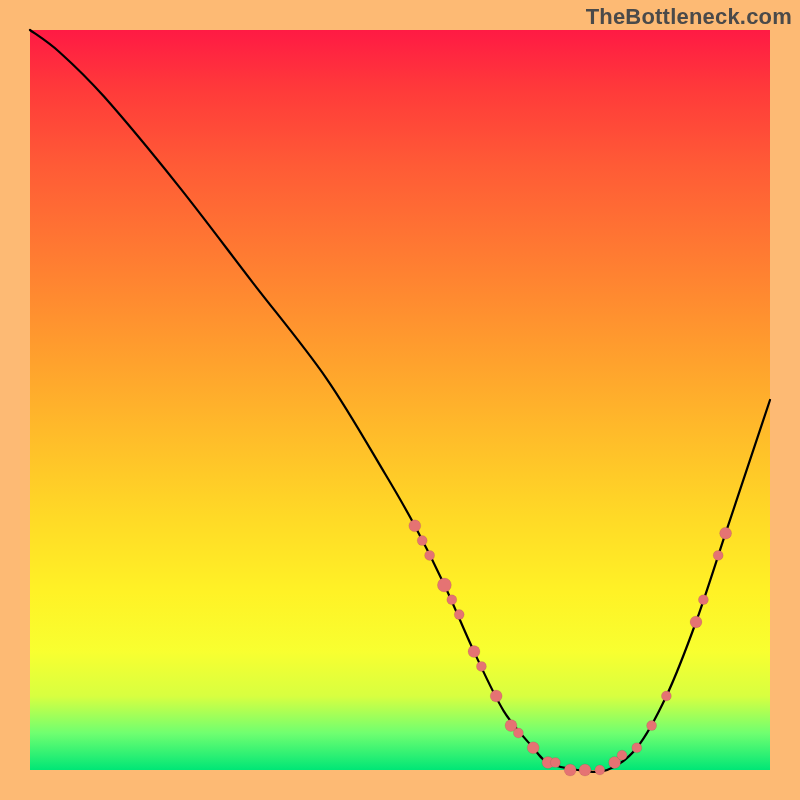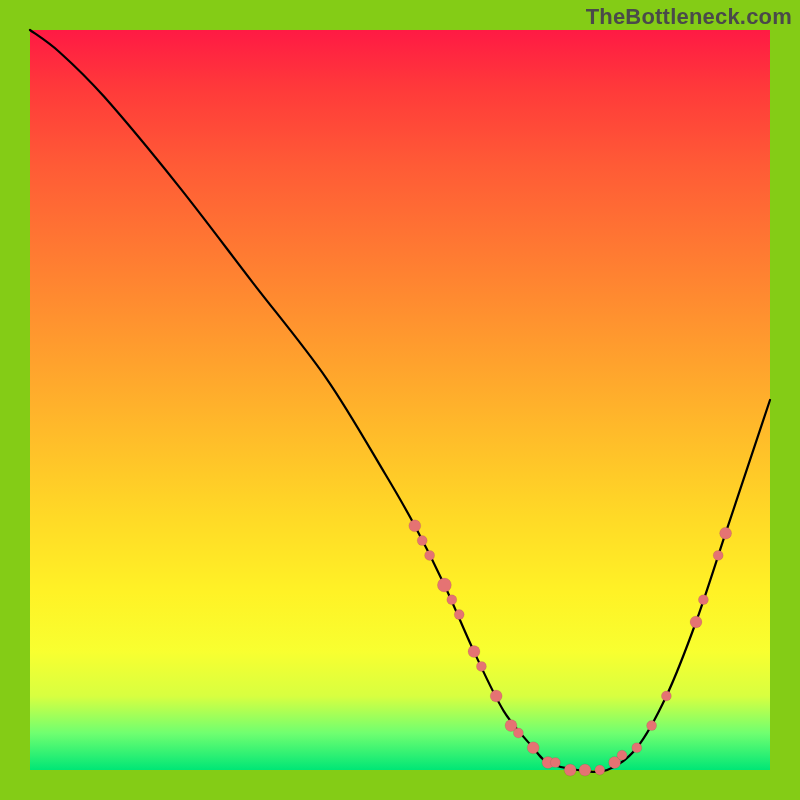--- a/index.html
+++ b/index.html
@@ -1,21 +1,21 @@
 <!DOCTYPE html>
 <html><head>
 <meta charset="utf-8">
 <style>
   * { margin: 0; padding: 0; box-sizing: border-box; }
   html, body { width: 800px; height: 800px; overflow: hidden; background: #000; }
   .frame {
     position: relative;
     width: 800px;
     height: 800px;
-    background: #84cc16;
+    background: #fdba74;
   }
   .plot-area {
     position: absolute;
     left: 30px;
     top: 30px;
     width: 740px;
     height: 740px;
     background: linear-gradient(to bottom,
       #ff1a44 0%,
       #ff3a3a 8%,

